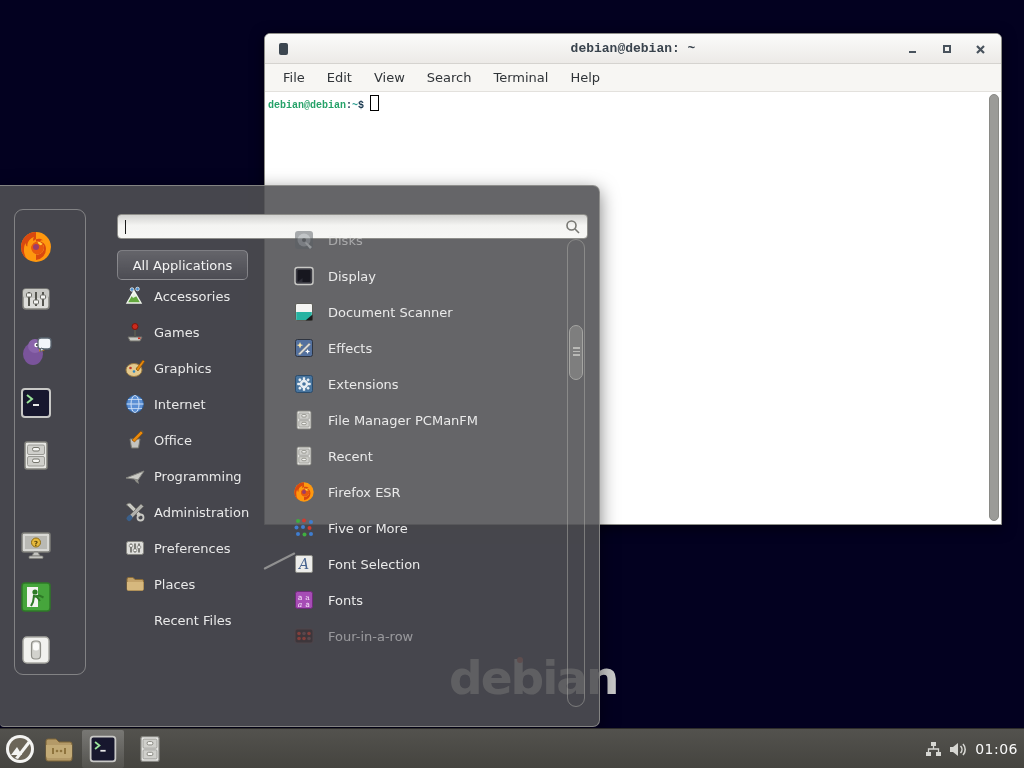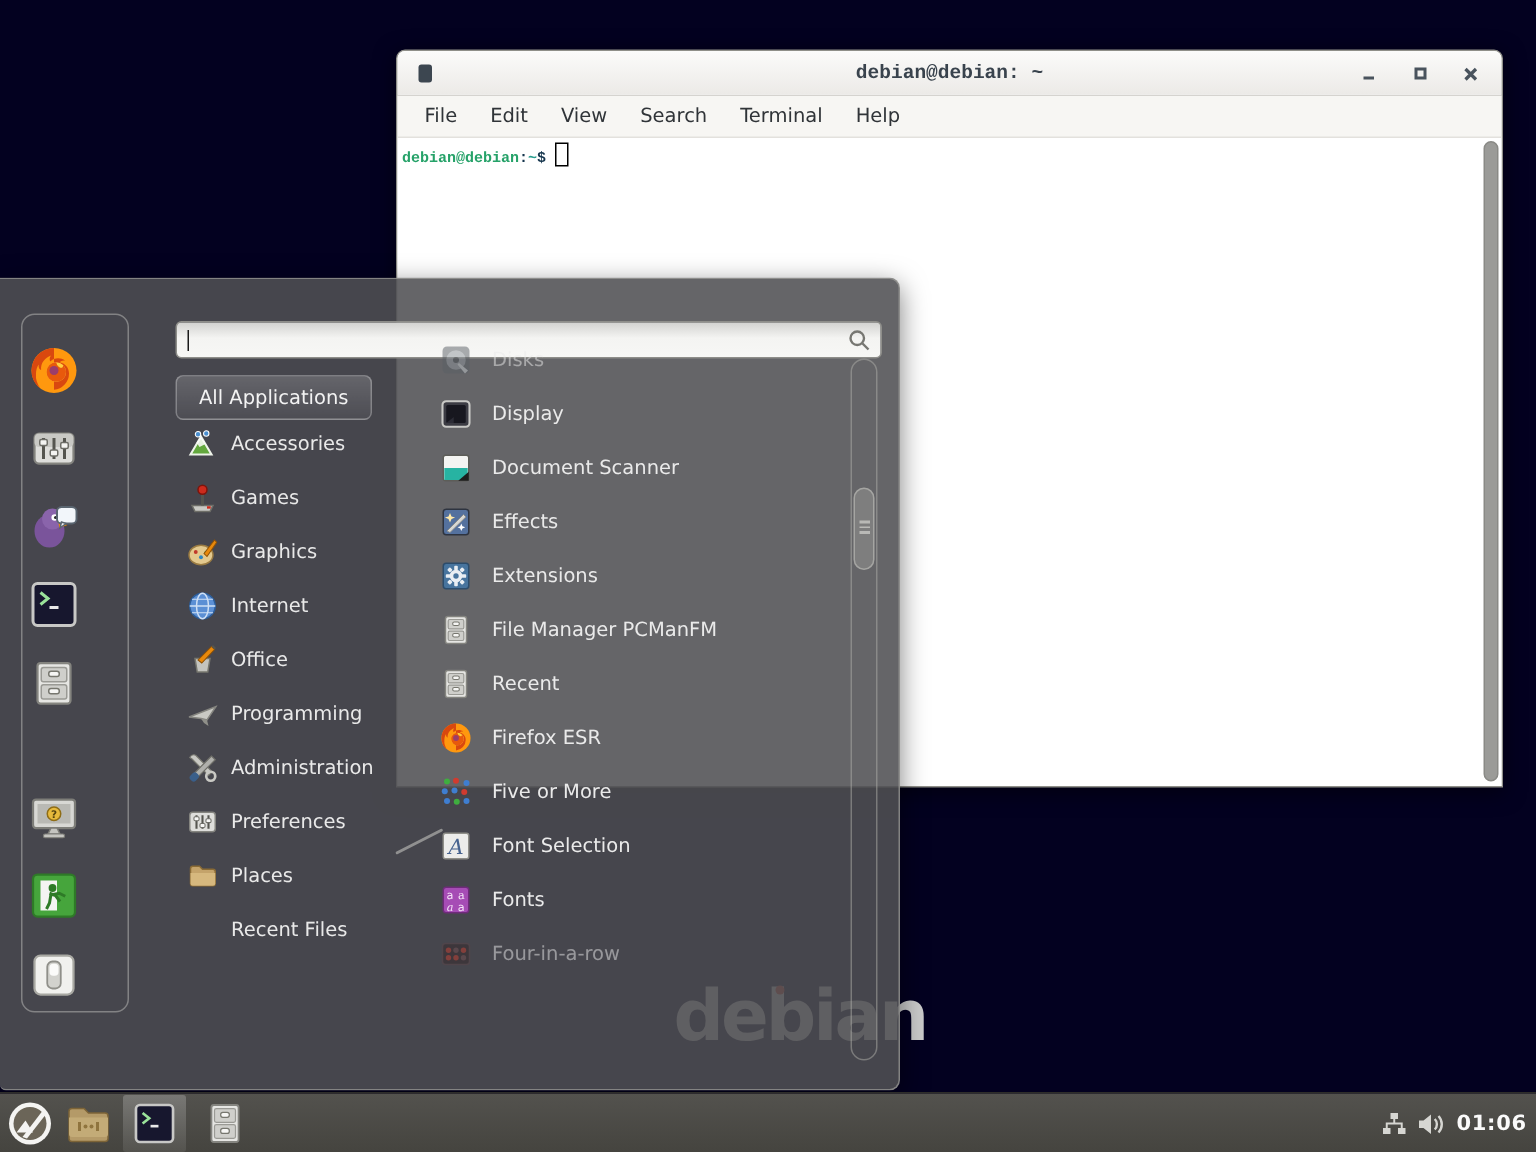--- a/index.html
+++ b/index.html
@@ -116,21 +116,21 @@
     background:linear-gradient(#53524e,#45443f);
     border-top:1px solid #2e2d2a;
     display:flex; align-items:center;
   }
   .tb-btn { height:38px; display:flex; align-items:center; justify-content:center; }
   #tb-menu   { width:40px; }
   #tb-folder { width:38px; }
   #tb-term   { width:42px; background:linear-gradient(rgba(255,255,255,0.22),rgba(255,255,255,0.08)); border-radius:2px; margin-left:4px; }
   #tb-files  { width:44px; margin-left:4px; }
   #tray { position:absolute; right:6px; top:0; height:40px; display:flex; align-items:center; gap:7px; }
-  #clock { font-size:14px; font-weight:bold; color:#fafafa; letter-spacing:0.5px; }
+  #clock { font-size:14px; font-weight:normal; color:#fafafa; letter-spacing:0.5px; }
 </style>
 </head>
 <body>
 
 <div id="stage">
 
   <div id="watermark">debian</div>
   <div id="watermark-dot"></div>
 
   <div id="terminal">

